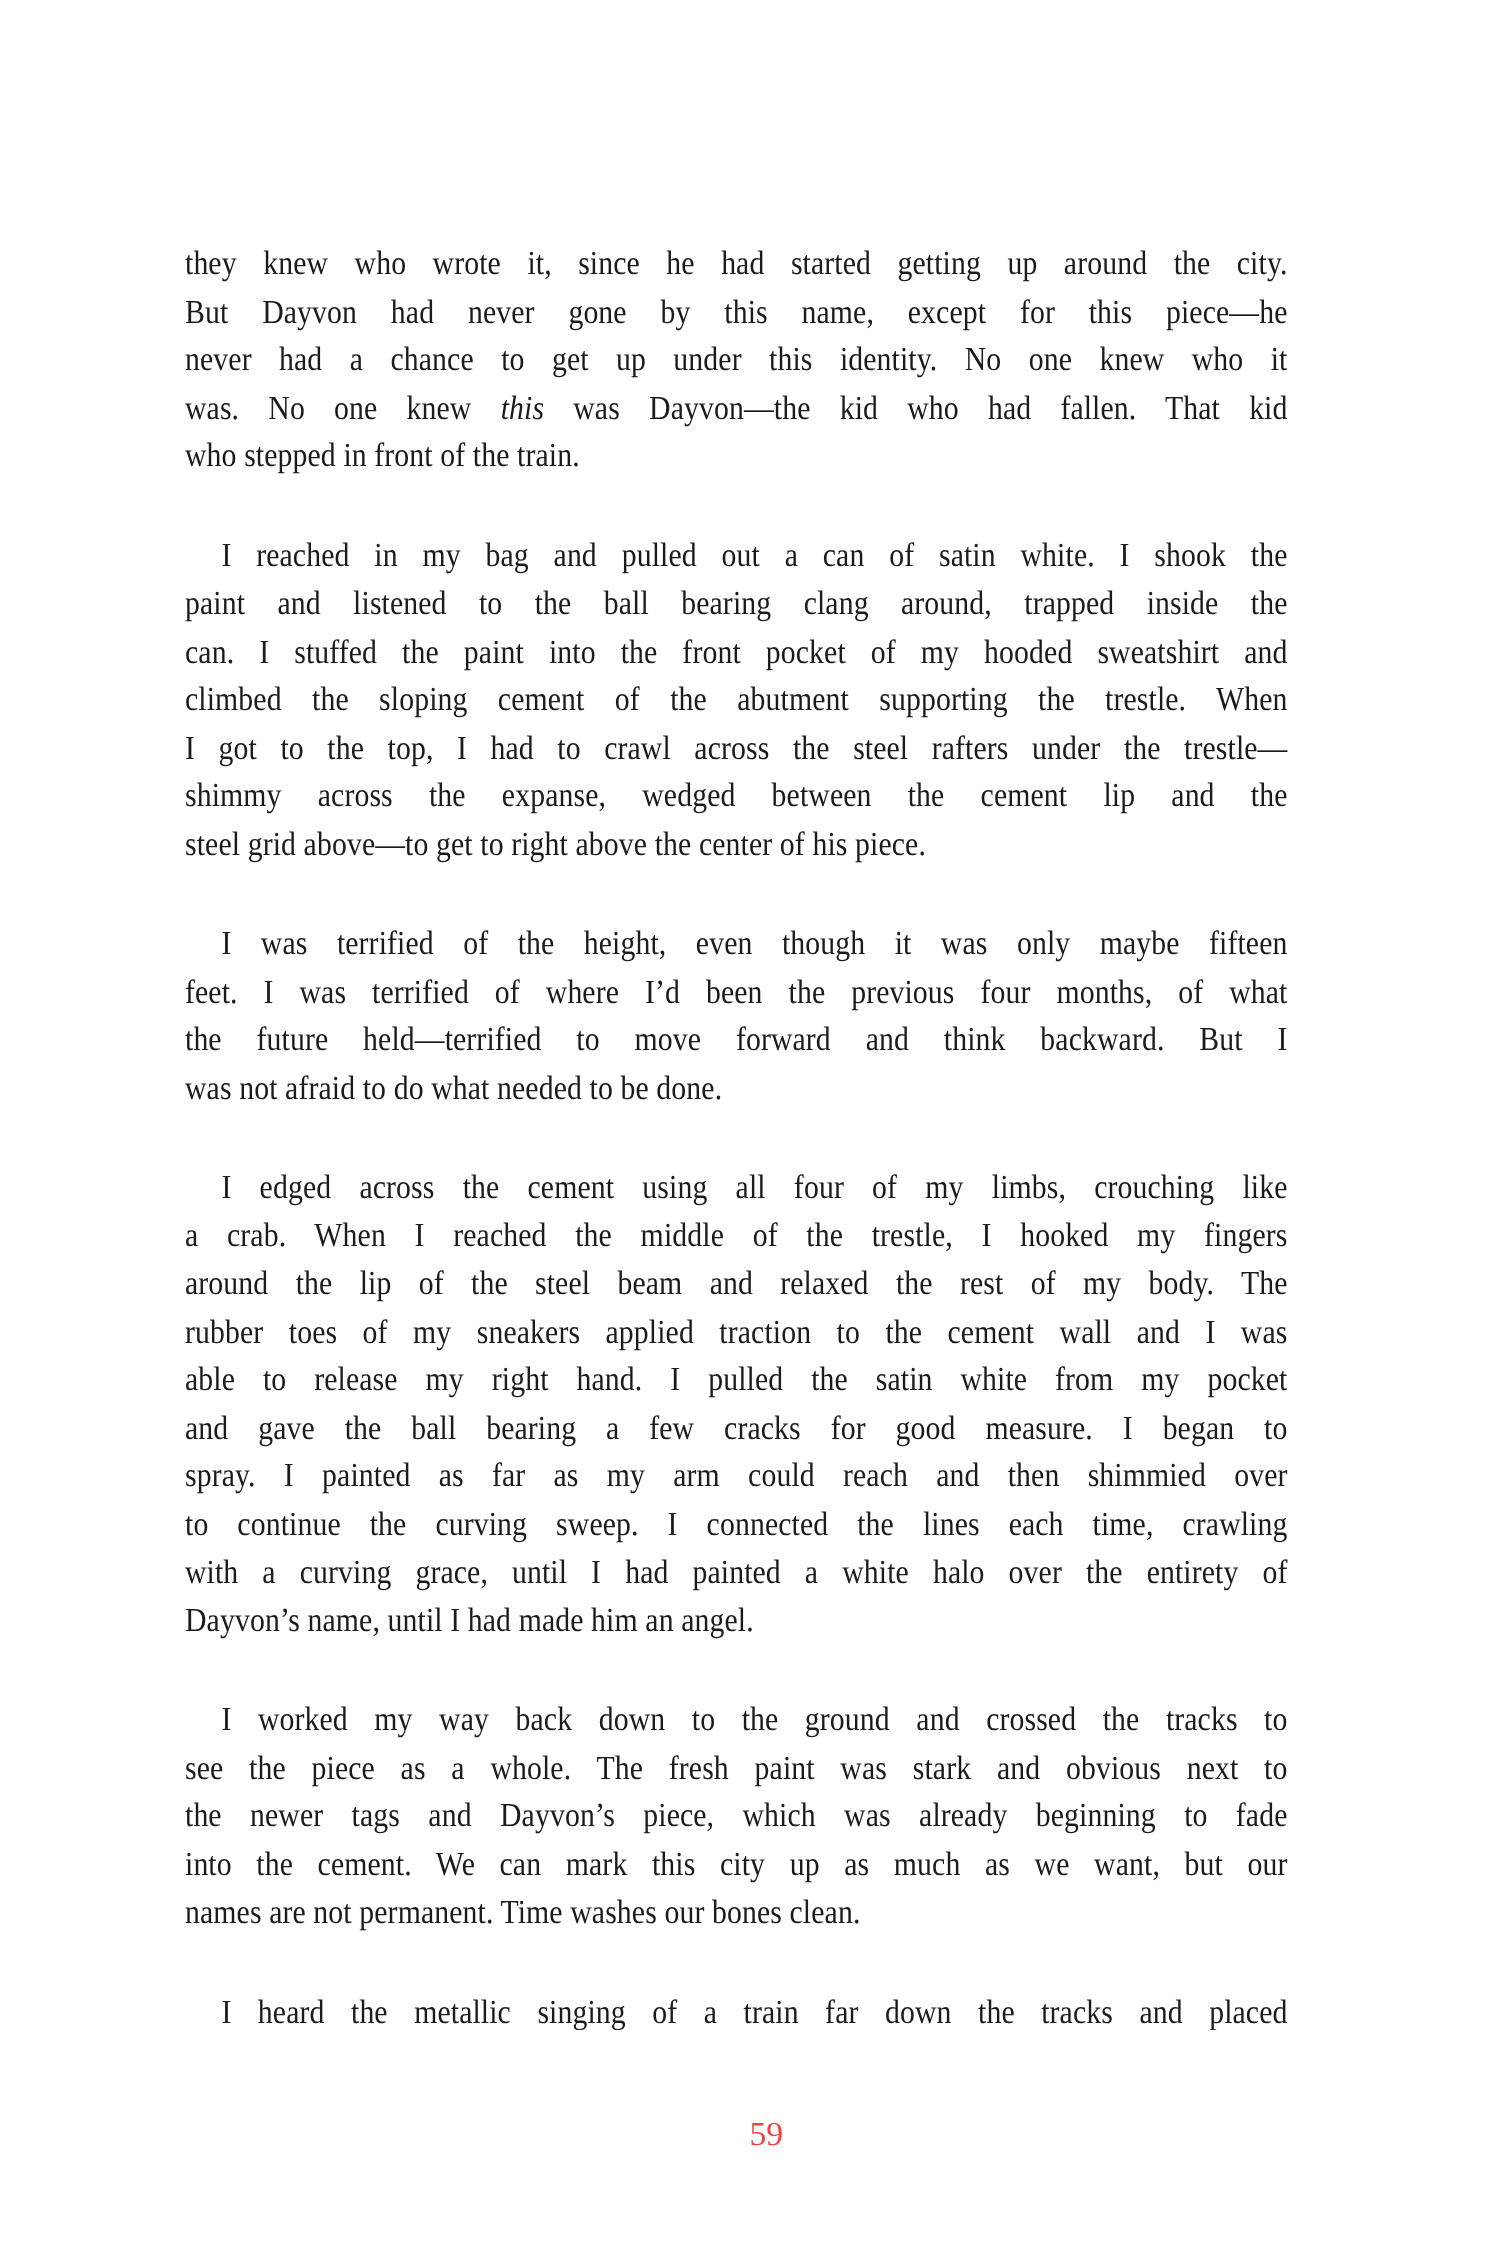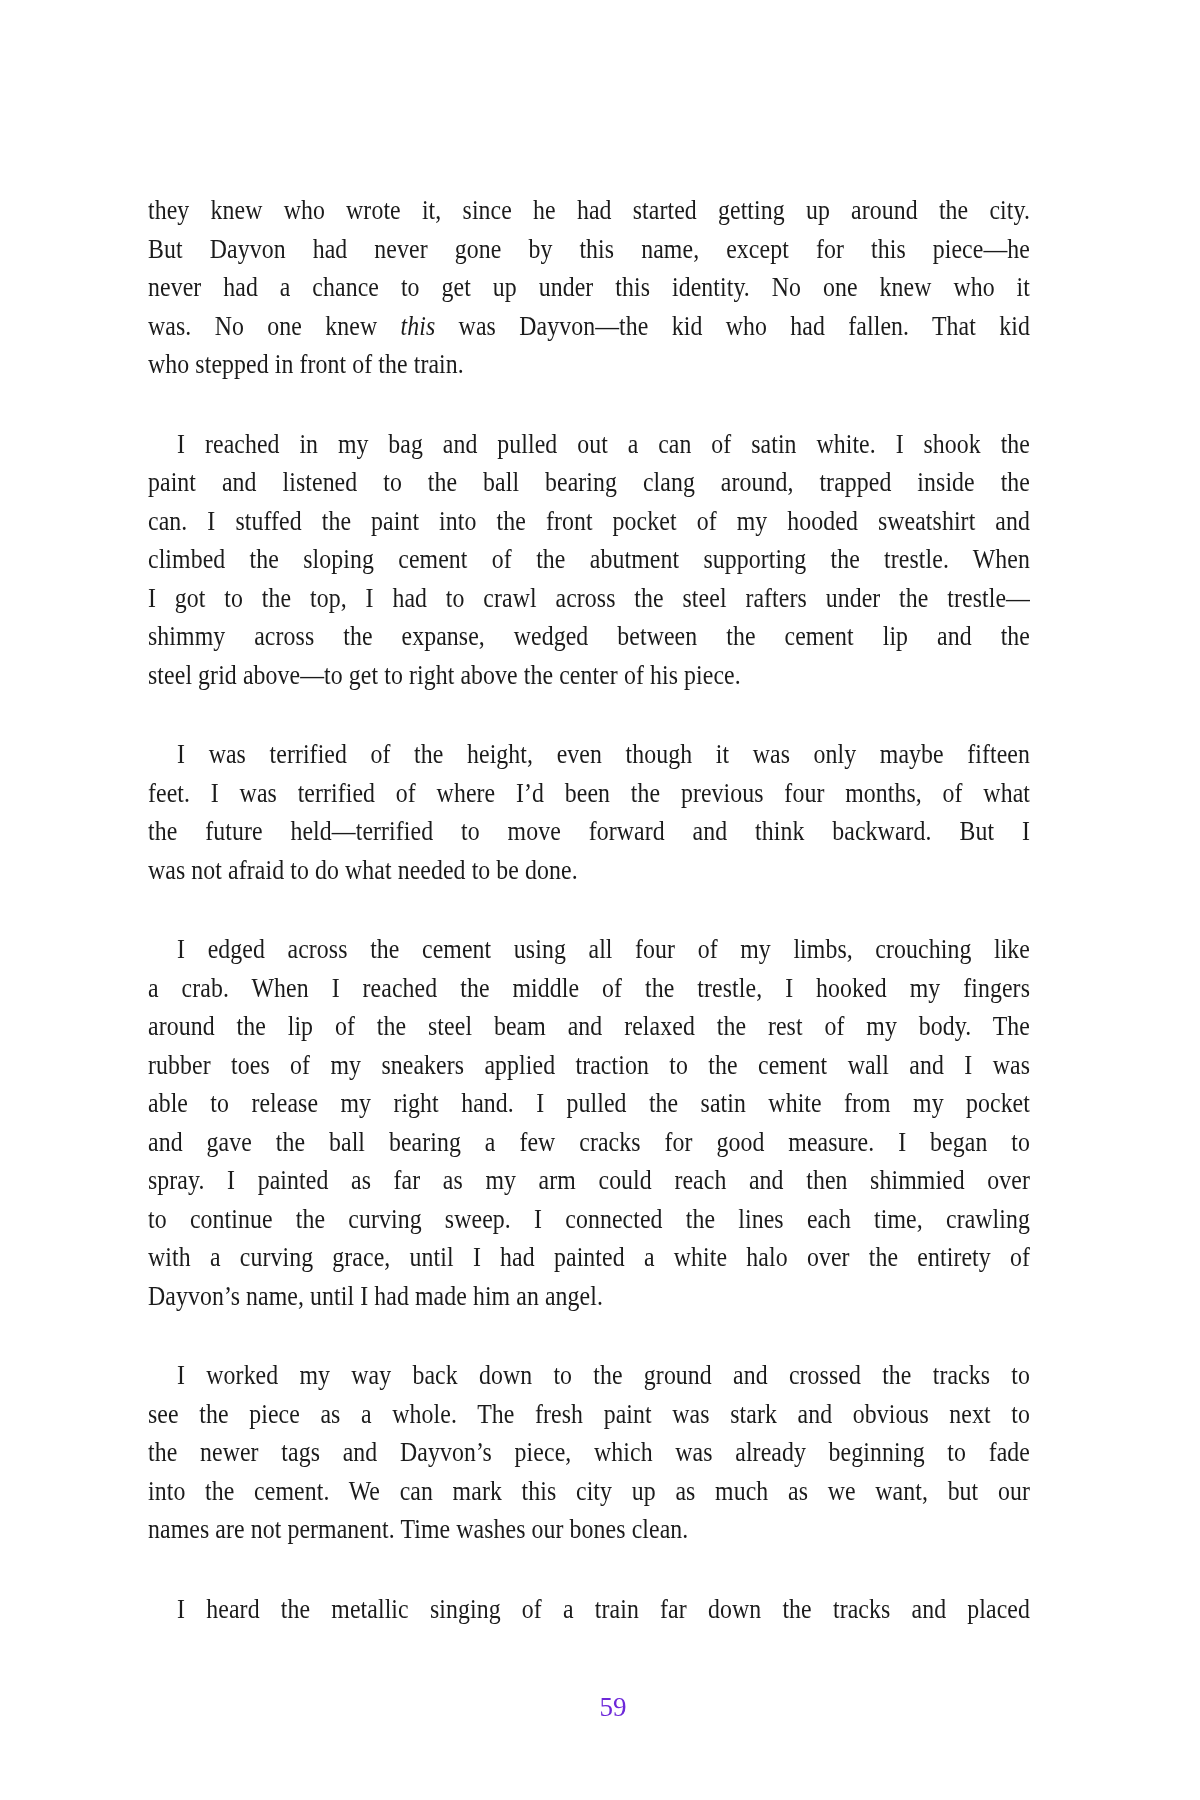--- a/index.html
+++ b/index.html
@@ -54,21 +54,21 @@
   .line em {
     font-style: italic;
   }
   .page-number {
     position: absolute;
     top: 1692px;
     left: 613px;
     transform: translateX(-50%);
     font-size: 27px;
     line-height: 30px;
-    color: #6d28d9;
+    color: #ef4444;
   }
 </style>
 </head>
 <body>
 
 <div class="page">
   <div class="text-block" id="text-block">
       <div class="para">
         <div class="line"><span>they knew who wrote it, since he had started getting up around the city.</span></div>
         <div class="line"><span>But Dayvon had never gone by this name, except for this piece—he</span></div>

